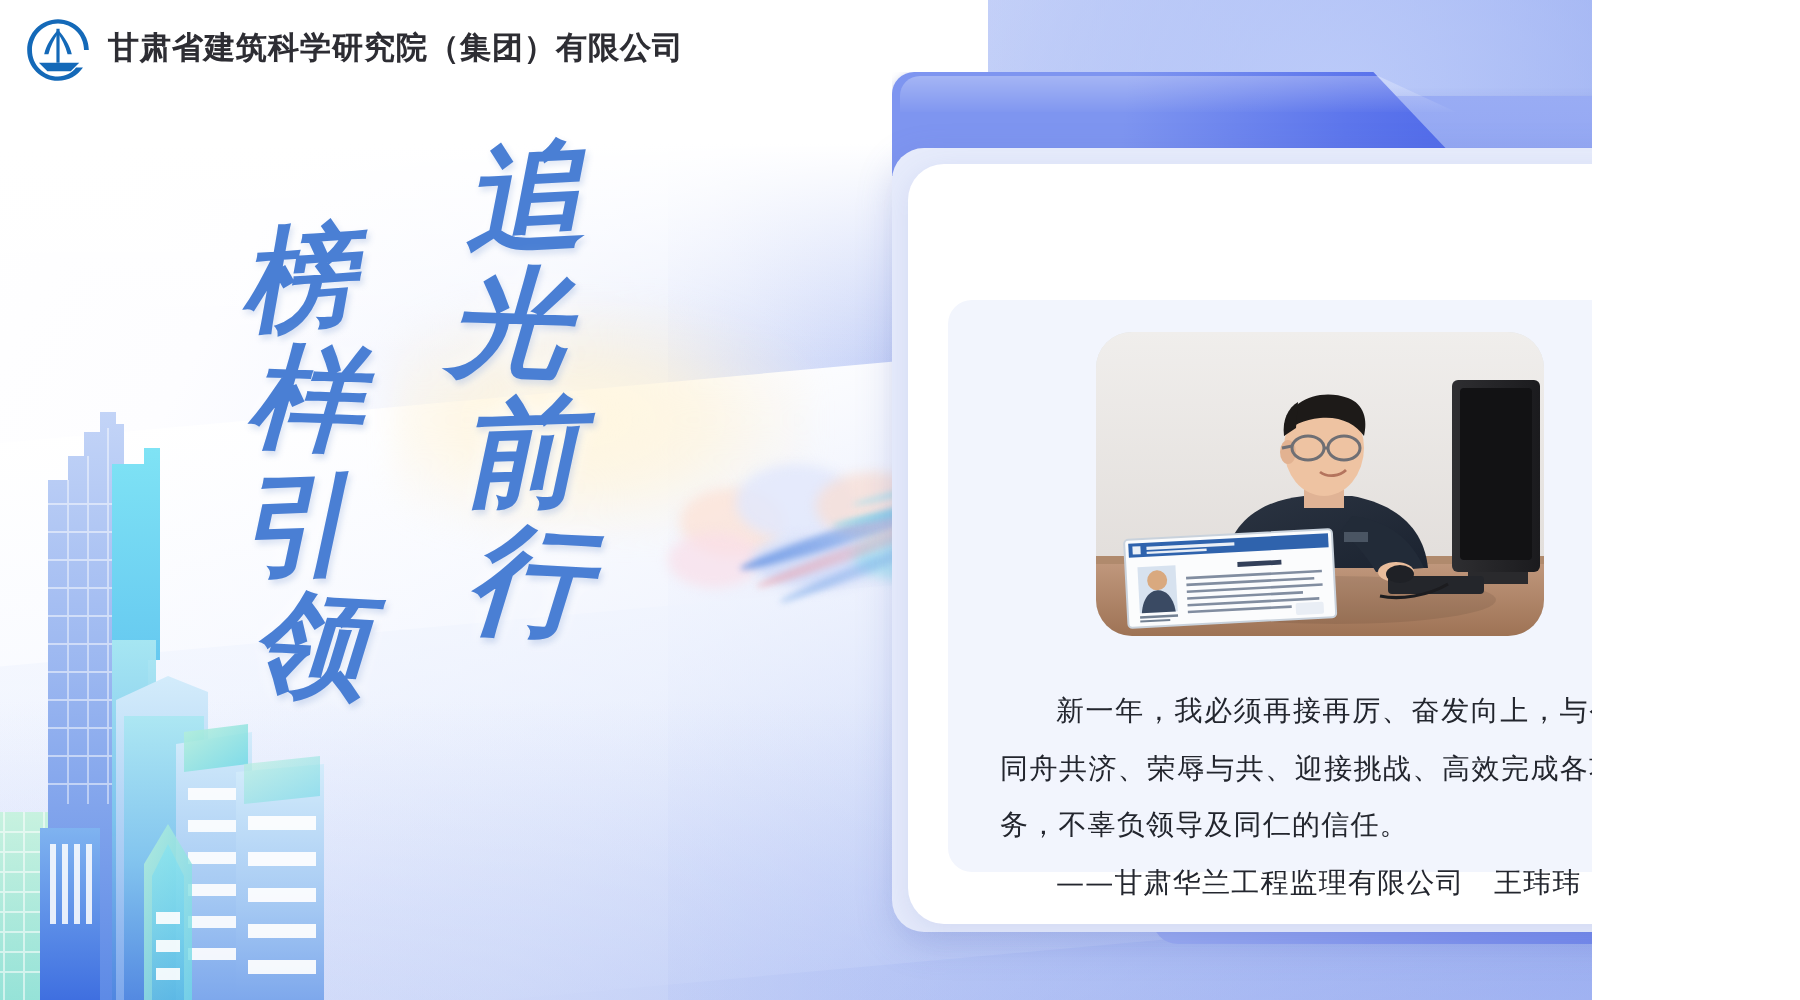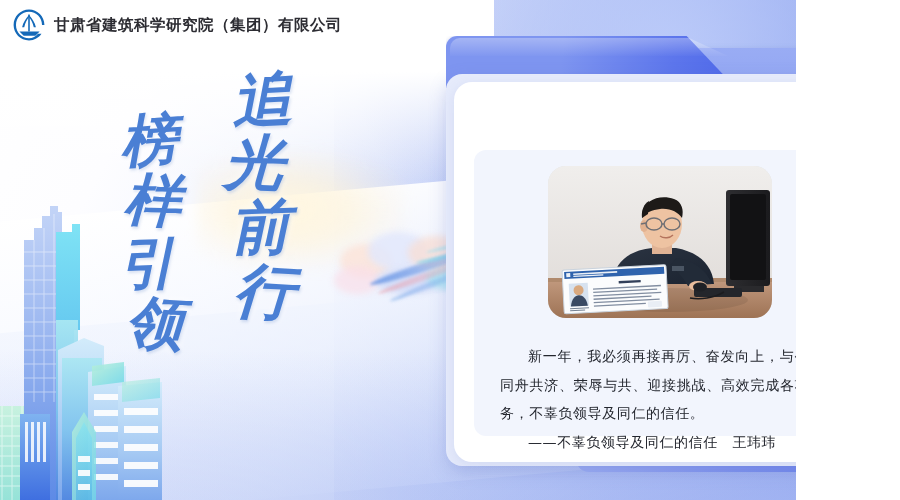--- a/index.html
+++ b/index.html
@@ -481,20 +481,20 @@
                 <rect x="30" y="33.6" width="66" height="1.3"></rect>
                 <rect x="30" y="37" width="52" height="1.3"></rect>
               </g>
               <rect x="84" y="36" width="14" height="6" rx="1" fill="#e9eef5"></rect>
             </g>
           </svg>
         </div>
 
         <div class="quote">
           <p>新一年，我必须再接再厉、奋发向上，与公司同舟共济、荣辱与共、迎接挑战、高效完成各项任务，不辜负领导及同仁的信任。</p>
-          <p class="attrib">——不辜负领导及同仁的信任　王玮玮</p>
+          <p class="attrib">——甘肃华兰工程监理有限公司　王玮玮</p>
         </div>
 
       </div>
     </div>
   </div>
 
 </div>
 
 </body></html>

